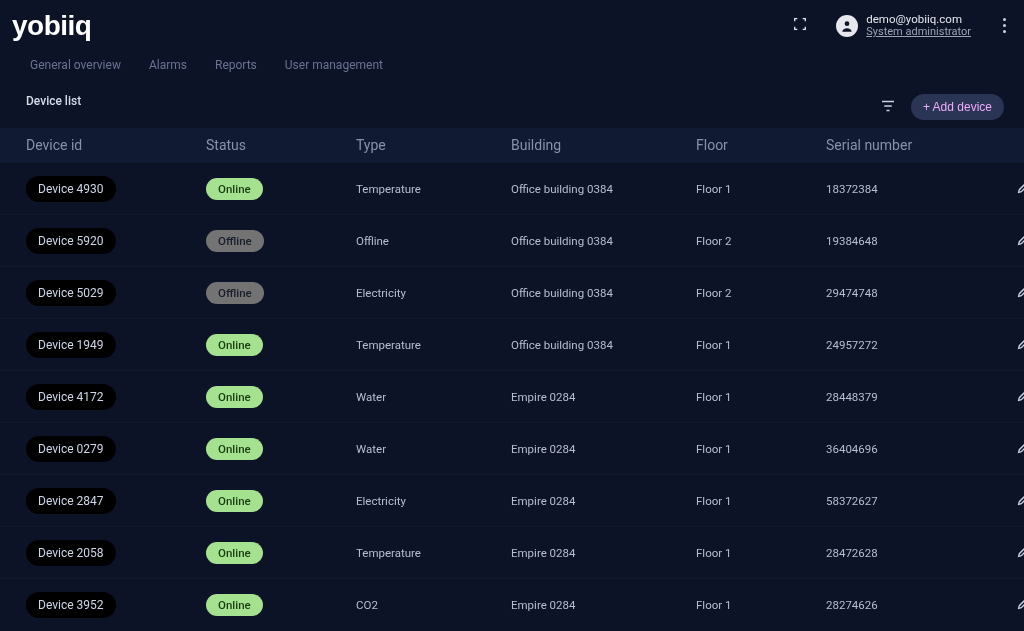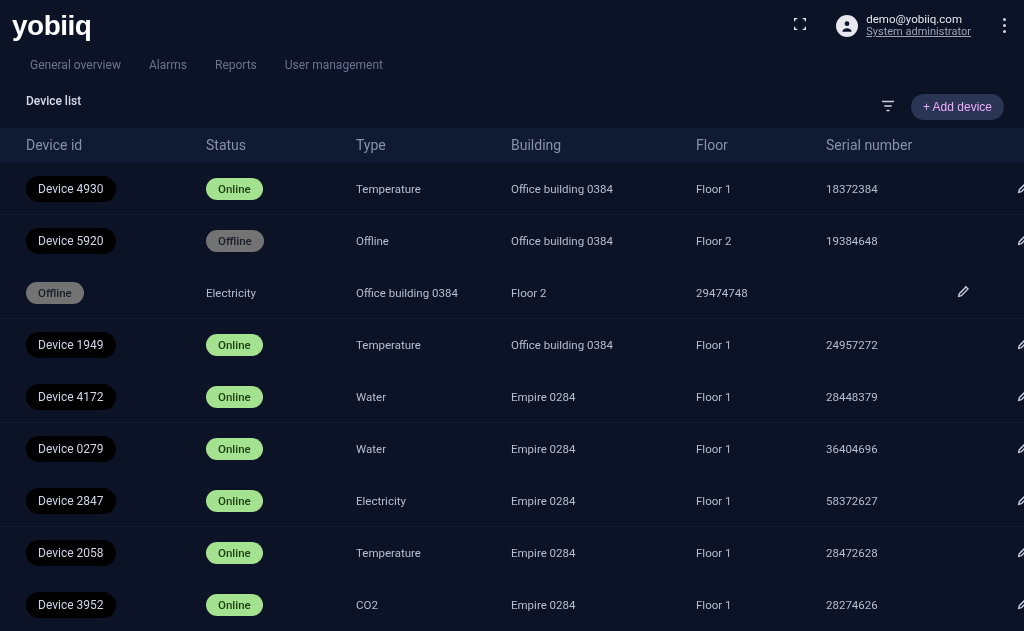--- a/index.html
+++ b/index.html
@@ -213,20 +213,21 @@
           <div class="cell">Office building 0384</div>
           <div class="cell">Floor 2</div>
           <div class="cell">19384648</div>
           <div class="edit-cell">
             <span class="edit-icon"><svg width="16" height="16" viewBox="0 0 24 24" fill="none" stroke-width="2">
                 <path d="M4 20l4-1 10-10-3-3L5 16l-1 4zM14 5l3 3"></path>
               </svg></span>
           </div>
         </div>
         <div class="row">
+          <div><span class="device-chip">Device 5029</span></div>
           <div><span class="status-chip status-Offline">Offline</span></div>
           <div class="cell">Electricity</div>
           <div class="cell">Office building 0384</div>
           <div class="cell">Floor 2</div>
           <div class="cell">29474748</div>
           <div class="edit-cell">
             <span class="edit-icon"><svg width="16" height="16" viewBox="0 0 24 24" fill="none" stroke-width="2">
                 <path d="M4 20l4-1 10-10-3-3L5 16l-1 4zM14 5l3 3"></path>
               </svg></span>
           </div>

